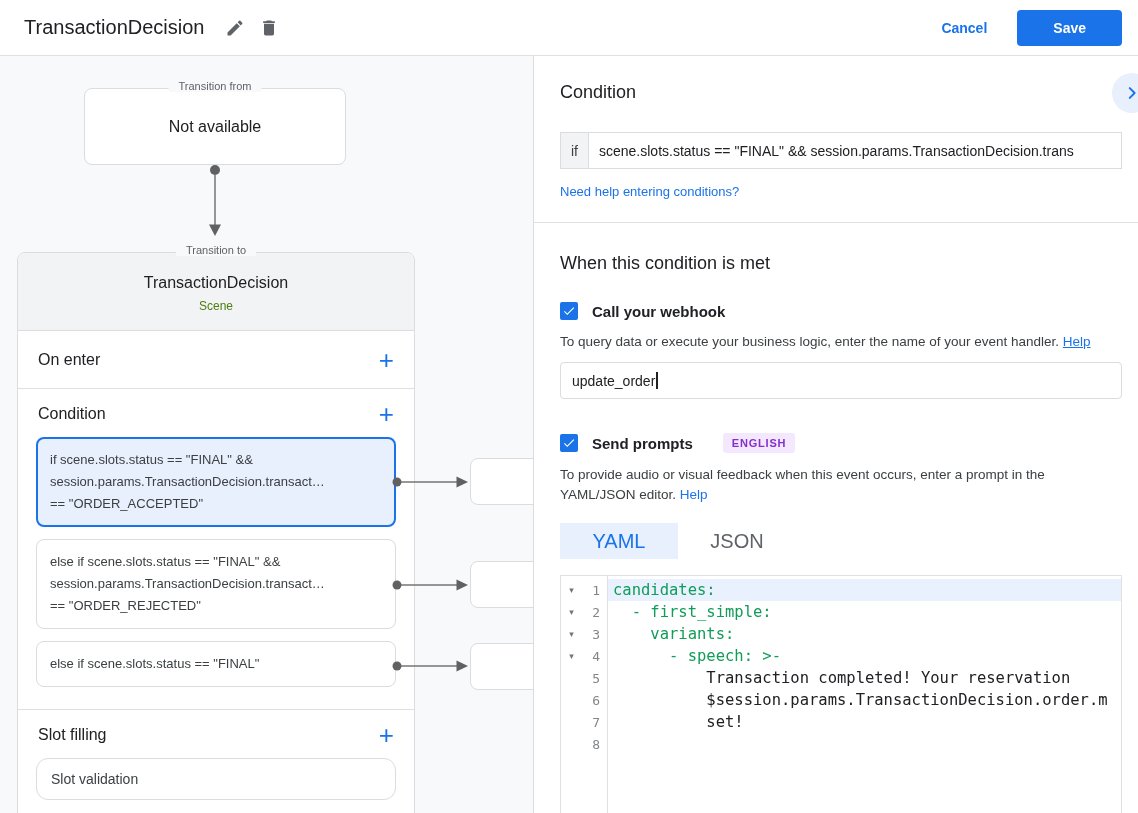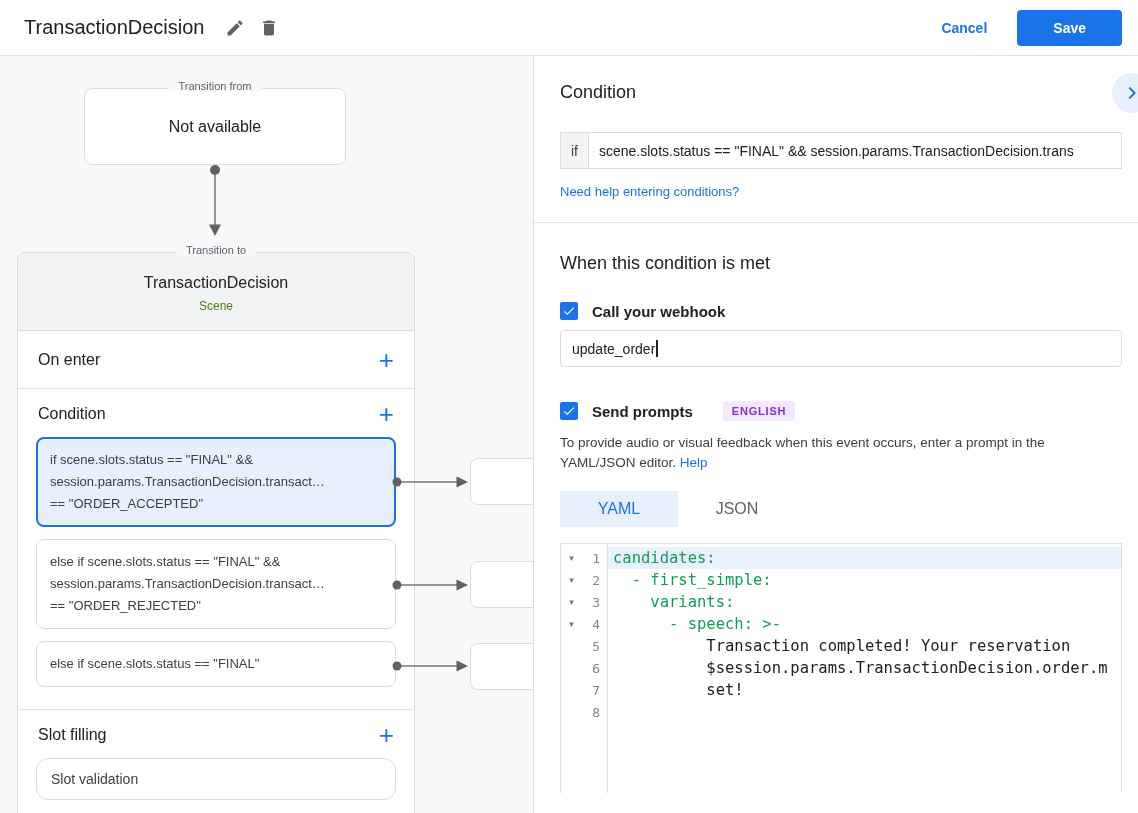--- a/index.html
+++ b/index.html
@@ -96,21 +96,21 @@
   .desc a { color:#1a73e8; cursor:pointer; }
   .desc a.u { text-decoration:underline; }
   .desc a.nu { text-decoration:none; }
   .text-input { margin-top:10px; height:37px; border:1px solid #dadce0; border-radius:4px;
                 background:#fff; display:flex; align-items:center; padding:6px 11px;
                 font-size:14px; color:#202124; }
   .caret { width:1.5px; height:17px; background:#202124; margin-left:1px; }
 
   .tabs { display:flex; margin-top:18px; }
   .tab { width:118px; height:36px; display:flex; align-items:center; justify-content:center;
-         font-size:16px; font-weight:500; color:#5f6368; cursor:pointer; }
+         font-size:20px; font-weight:500; color:#5f6368; cursor:pointer; }
   .tab.active { background:#e8f0fe; color:#1a73e8; }
 
   .editor { margin-top:16px; display:flex; border:1px solid #e0e0e0; border-bottom:none;
             height:250px; background:#fff; }
   .gutter { width:47px; flex:none; border-right:1px solid #e0e0e0; padding-top:3px; }
   .g-row { height:22px; display:flex; align-items:center; }
   .fold { width:17px; padding-left:4px; font-size:9px; color:#757575; text-align:center; }
   .num { flex:1; text-align:right; padding-right:7px;
          font-family:"DejaVu Sans Mono","Liberation Mono",monospace;
          font-size:13px; color:#80868b; }
@@ -238,20 +238,21 @@
       <h2 class="p-heading">When this condition is met</h2>
 
       <div class="chk-row">
         <span class="checkbox">
           <svg width="14" height="14" viewBox="0 0 24 24">
               <path fill="#fff" d="M9 16.2L4.8 12l-1.4 1.4L9 19 21 7l-1.4-1.4z"></path>
             </svg>
         </span>
         <span class="chk-label">Call your webhook</span>
       </div>
+      <p class="desc"><span>To query data or execute your business logic, enter the name of your event handler.</span> <a class="u">Help</a></p>
       <div class="text-input">
         <span>update_order</span>
           <span class="caret"></span>
       </div>
 
       <div class="chk-row second">
         <span class="checkbox">
           <svg width="14" height="14" viewBox="0 0 24 24">
               <path fill="#fff" d="M9 16.2L4.8 12l-1.4 1.4L9 19 21 7l-1.4-1.4z"></path>
             </svg>

